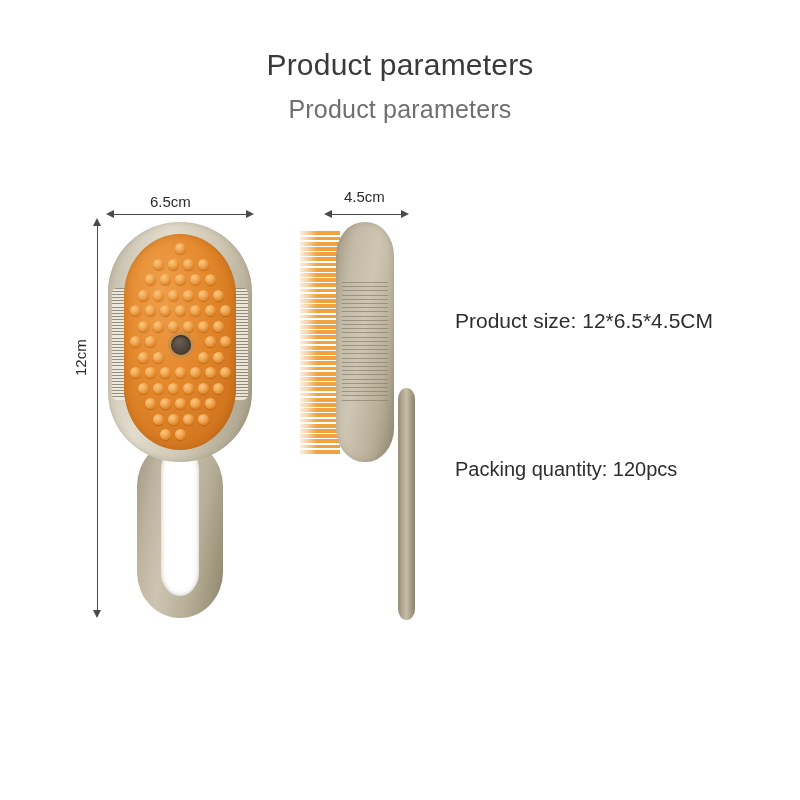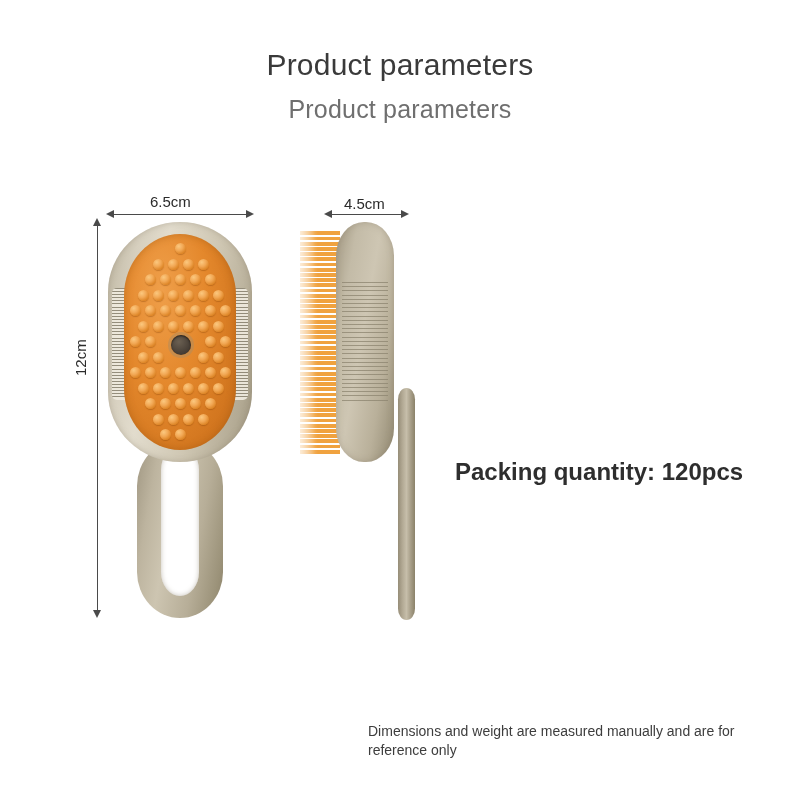--- a/index.html
+++ b/index.html
@@ -49,42 +49,42 @@
   
   .spec {
     position: absolute;
     left: 455px;
     font-size: 21px;
     color: #2e2e2e;
     white-space: nowrap;
   }
   .spec-1 { top: 309px; }
   .spec-2 { top: 382px; }
-  .spec-3 { top: 458px; font-size: 24px; font-weight: bold; }
+  .spec-3 { top: 458px; font-size: 20px; }
 
   
   .footnote {
     position: absolute;
     left: 368px;
     top: 722px;
     width: 420px;
     font-size: 14px;
     line-height: 19px;
     color: #3d3d3d;
   }
 
   
   .dim-label {
     position: absolute;
     font-size: 15px;
     color: #2b2b2b;
     white-space: nowrap;
   }
   .dim-label-w1 { left: 150px; top: 193px; }
-  .dim-label-w2 { left: 344px; top: 195px; }
+  .dim-label-w2 { left: 344px; top: 188px; }
 
   .dim-label-h1 {
     left: 72px;
     top: 376px;
     transform: rotate(-90deg);
     transform-origin: left top;
   }
 
   .dim-line-h {
     position: absolute;
@@ -410,17 +410,17 @@
   <div class="handle-side-top"></div>
   <div class="handle-side"></div>
 
   <div class="side-view">
     <div class="bristles"></div>
     <div class="side-body">
       <div class="side-ribs"></div>
     </div>
   </div>
 
+  <div class="spec spec-1">Product size: 12*6.5*4.5CM</div>
   <div class="spec spec-3">Packing quantity: 120pcs</div>
 
-  <div class="footnote">Dimensions and weight are measured manually and are for reference only</div>
 
 </div>
 
 </body></html>

